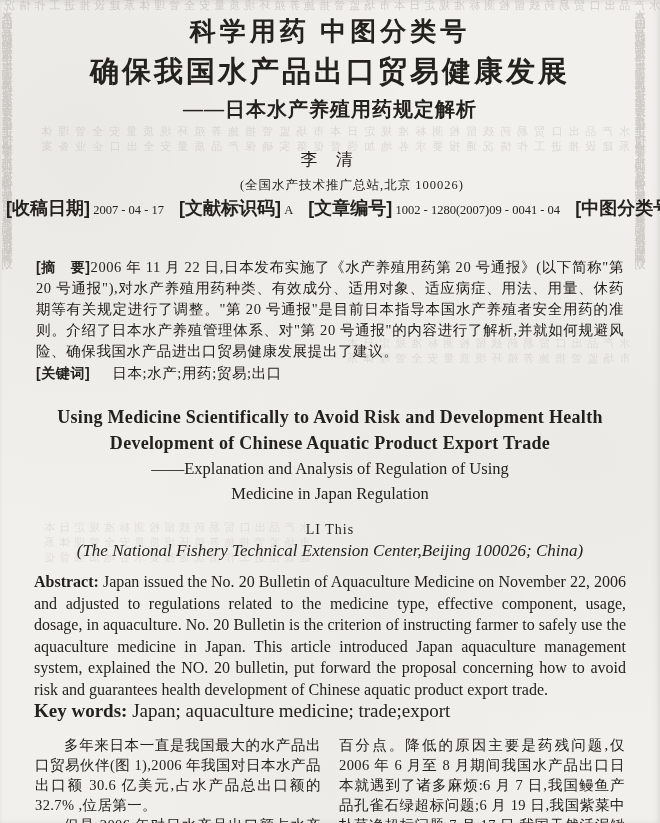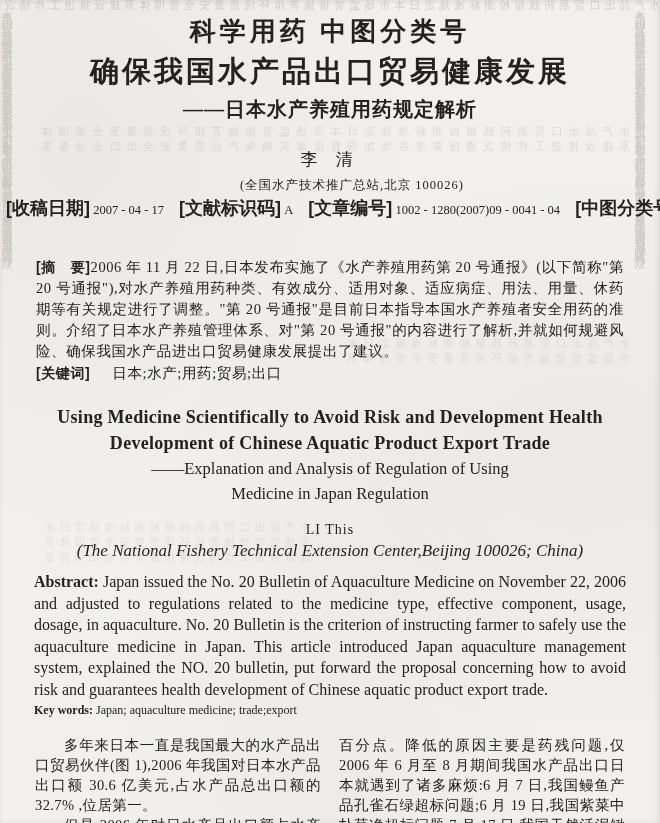--- a/index.html
+++ b/index.html
@@ -54,21 +54,21 @@
   .kw-cn .blabel{font-size:14px;margin-right:22px;}
   
   .en-block{text-align:center;margin-top:20px;}
   .en-title{font-size:18px;font-weight:700;line-height:26px;letter-spacing:0.3px;}
   .en-subtitle{font-size:16.5px;font-weight:400;line-height:25px;}
   .en-author{font-size:14px;margin-top:15px;line-height:18px;letter-spacing:1px;}
   .en-affil{font-size:17px;font-style:italic;margin-top:4px;line-height:15px;}
   
   .abs-en{margin:13px 34px 0 34px;font-size:16px;line-height:21.5px;text-align:justify;}
   .abs-en .eblabel{font-weight:700;}
-  .kw-en{margin:0 34px;font-size:12px;line-height:21.5px;}
+  .kw-en{margin:0 34px;font-size:19px;line-height:21.5px;}
   .kw-en .eblabel{font-weight:700;}
   
   .bodycols{display:flex;gap:18px;margin:13px 35px 0 35px;}
   .col{width:286px;font-size:14.5px;line-height:20px;text-align:justify;letter-spacing:0.4px;}
   .para-indent{text-indent:2em;margin:0;}
   .para-flush{text-indent:0;margin:0;}
 </style>
 </head>
 <body>
 

